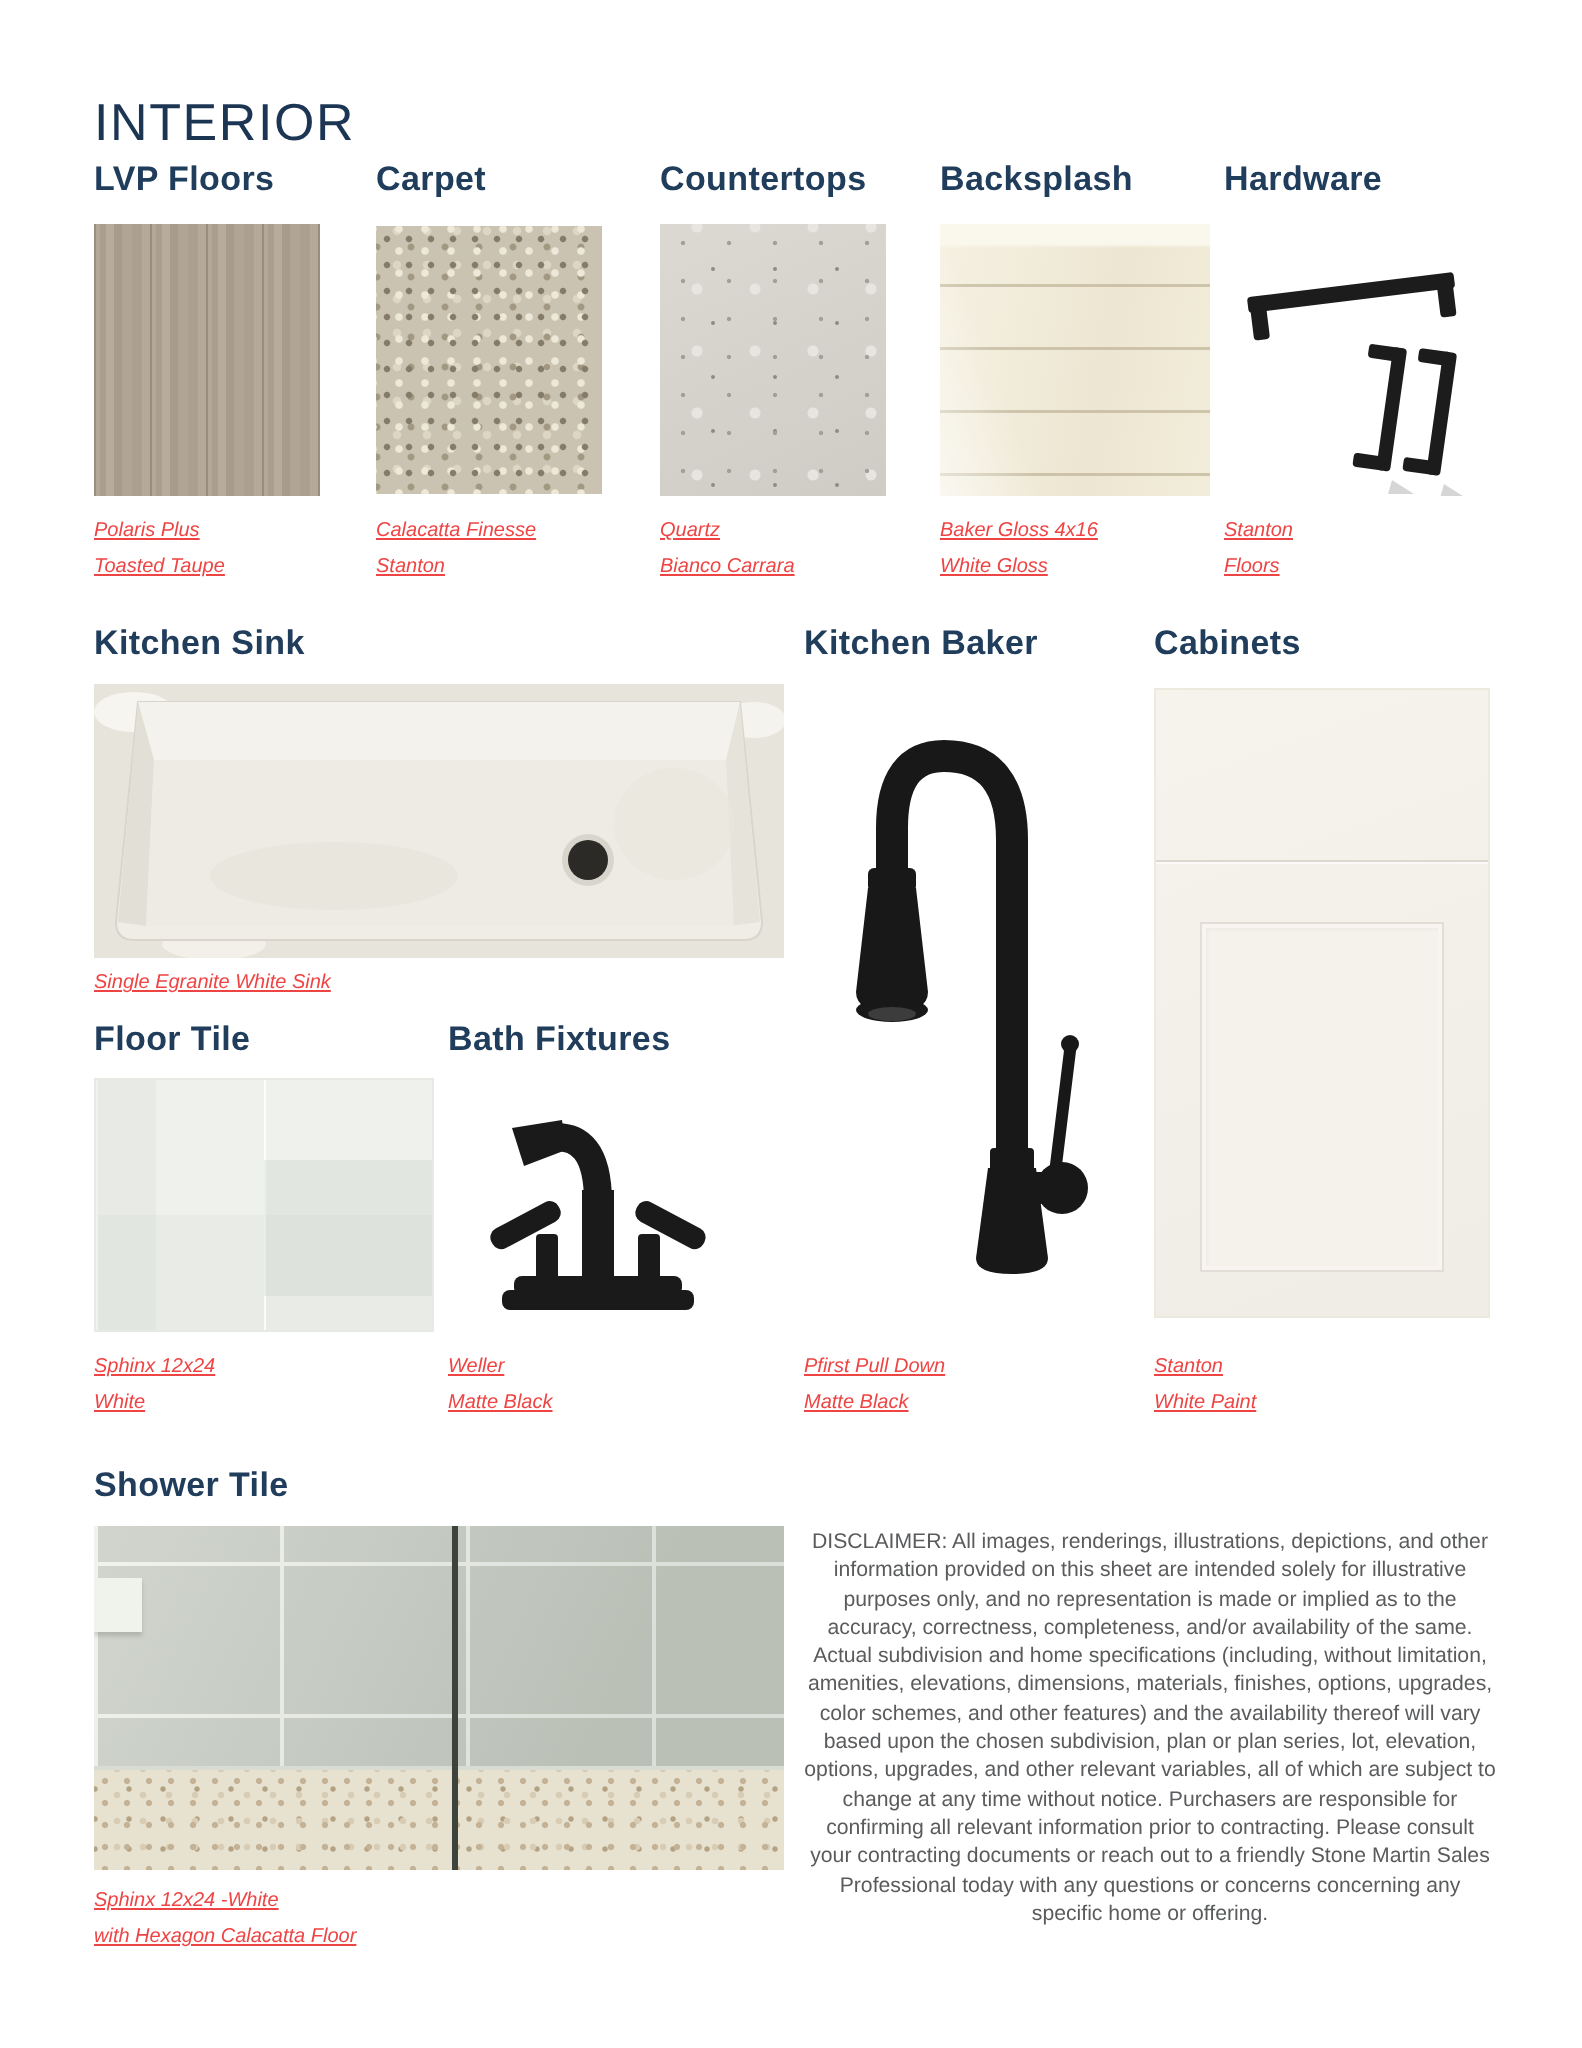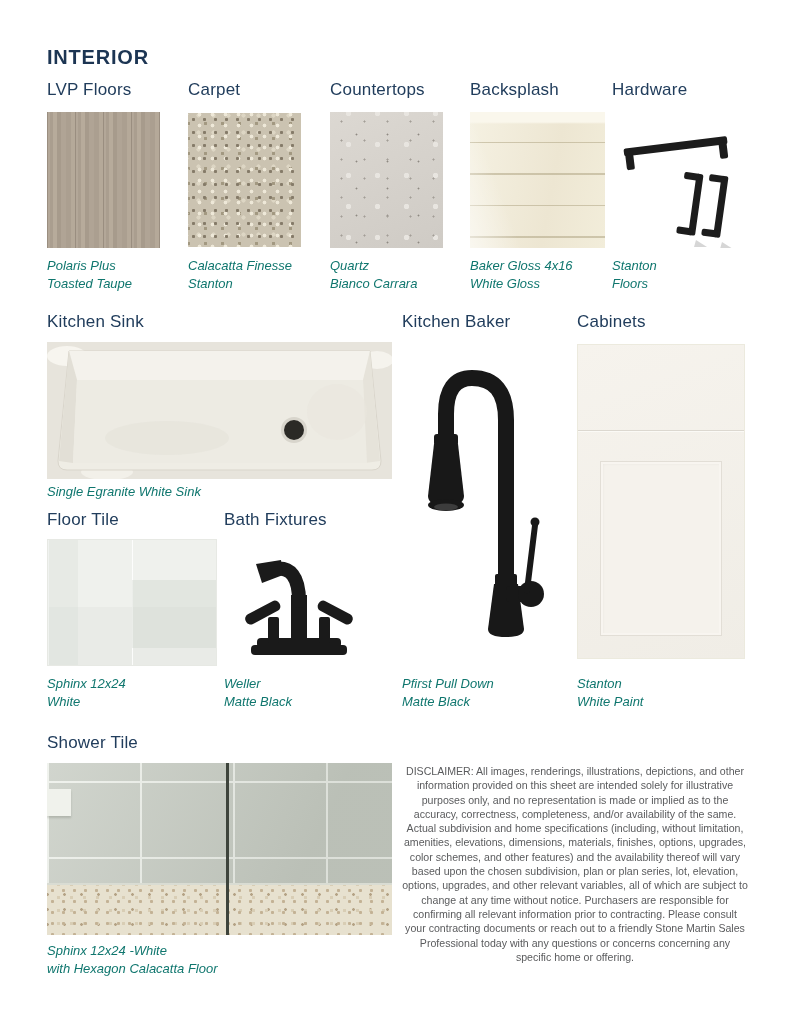--- a/index.html
+++ b/index.html
@@ -3,27 +3,27 @@
 <meta charset="utf-8">
 <style>
   html,body{margin:0;padding:0;background:#ffffff;}
   body{
     width:791px;height:1024px;position:relative;overflow:hidden;
     font-family:"Liberation Sans", sans-serif;
     -webkit-font-smoothing:antialiased;
   }
   .title{
     position:absolute;left:47px;top:46px;margin:0;
-    font-size:20px;font-weight:bold;letter-spacing:.8px;color:#1c3553;text-align:center;
+    font-size:26px;font-weight:normal;letter-spacing:.8px;color:#1c3553;text-align:center;
   }
   .sec-label{
-    position:absolute;font-size:17px;color:#213d5c;letter-spacing:.2px;
+    position:absolute;font-size:17px;color:#213d5c;letter-spacing:.2px;font-weight:bold;
   }
   .caption{
-    position:absolute;font-style:italic;font-size:13px;line-height:18px;color:#0f766e;
+    position:absolute;font-style:italic;font-size:10px;line-height:18px;color:#ef4444;text-decoration:underline;
   }
   .swatch{position:absolute;}
   .disclaimer{
     position:absolute;left:402px;top:764px;width:346px;
     font-size:10.6px;line-height:14.3px;color:#5a5b5d;text-align:center;
   }
   
   .sw-lvp{
     background:
       repeating-linear-gradient(90deg, rgba(96,84,72,.30) 0 1px, rgba(0,0,0,0) 1px 28px),

